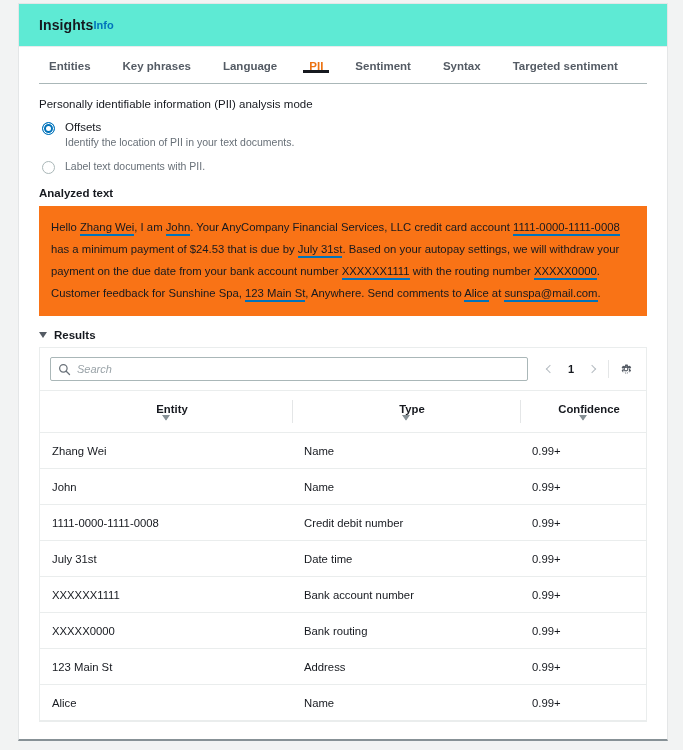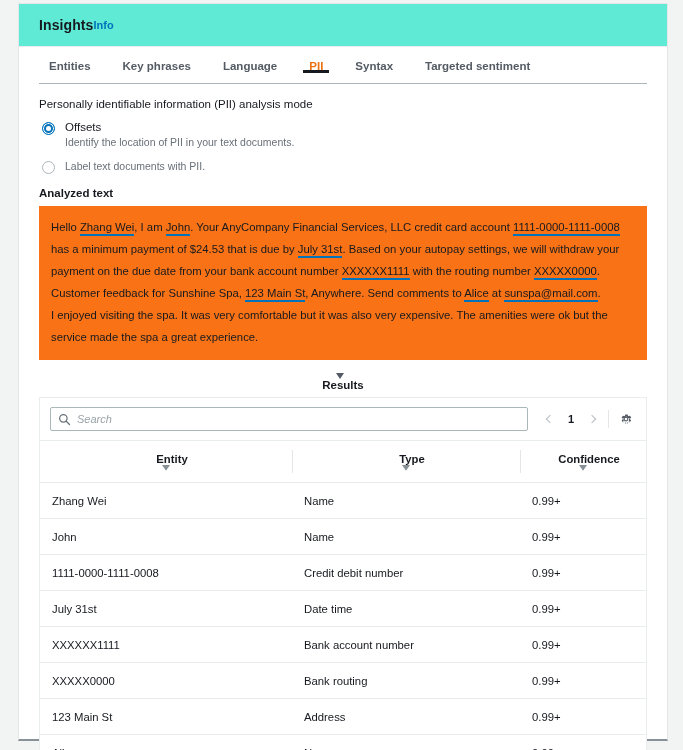--- a/index.html
+++ b/index.html
@@ -144,21 +144,20 @@
     line-height: 22px;
   }
   .analyzed-box p { margin: 0; }
   .pii { border-bottom: 2px solid #0073bb; padding-bottom: 1px; }
 
   
   .results-head {
     display: flex;
     align-items: center;
     margin: 13px 0 0 0;
-    flex-direction: column;
   }
   .caret {
     width: 0; height: 0; cursor: pointer;
     margin-right: 7px;
   }
   .caret.down {
     border-left: 4.5px solid transparent;
     border-right: 4.5px solid transparent;
     border-top: 6px solid #545b64;
   }
@@ -282,20 +281,23 @@
           <span>Entities</span>
         </div>
         <div class="tab">
           <span>Key phrases</span>
         </div>
         <div class="tab">
           <span>Language</span>
         </div>
         <div class="tab active">
           <span>PII</span>
+        </div>
+        <div class="tab">
+          <span>Sentiment</span>
         </div>
         <div class="tab">
           <span>Syntax</span>
         </div>
         <div class="tab">
           <span>Targeted sentiment</span>
         </div>
       </div>
 
     <div class="panel-body">
@@ -314,21 +316,20 @@
             <span class="radio-texts">
               <span class="radio-desc">Label text documents with PII.</span>
             </span>
           </div>
         </div>
 
       <div class="section-label">Analyzed text</div>
       <div class="analyzed-box" id="analyzed-box">
           <p><span>Hello </span><span class="pii">Zhang Wei</span><span>, I am </span><span class="pii">John</span><span>. Your AnyCompany Financial Services, LLC credit card account </span><span class="pii">1111-0000-1111-0008</span><span> has a minimum payment of $24.53 that is due by </span><span class="pii">July 31st</span><span>. Based on your autopay settings, we will withdraw your payment on the due date from your bank account number </span><span class="pii">XXXXXX1111</span><span> with the routing number </span><span class="pii">XXXXX0000</span><span>.</span></p>
           <p><span>Customer feedback for Sunshine Spa, </span><span class="pii">123 Main St</span><span>, Anywhere. Send comments to </span><span class="pii">Alice</span><span> at </span><span class="pii">sunspa@mail.com</span><span>.</span></p>
-          <p><span>I enjoyed visiting the spa. It was very comfortable but it was also very expensive. The amenities were ok but the service made the spa a great experience.</span></p>
         </div>
 
       <div class="results-head">
         <span class="caret down"></span>
         <span class="results-title">Results</span>
       </div>
 
       <div class="table-card">
         <div class="table-toolbar">
           <div class="search-wrap">

